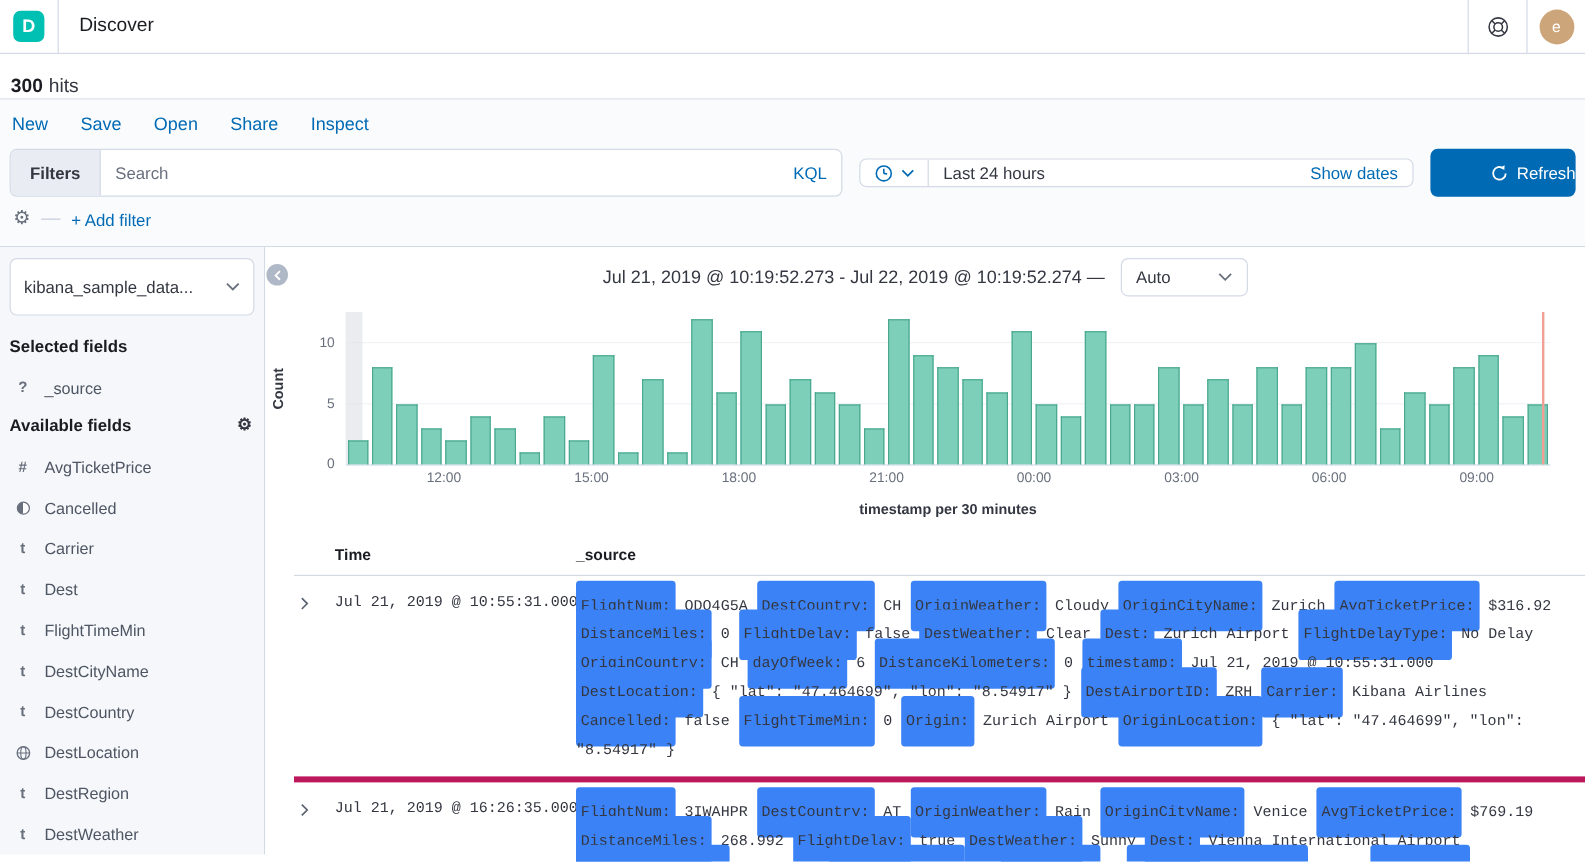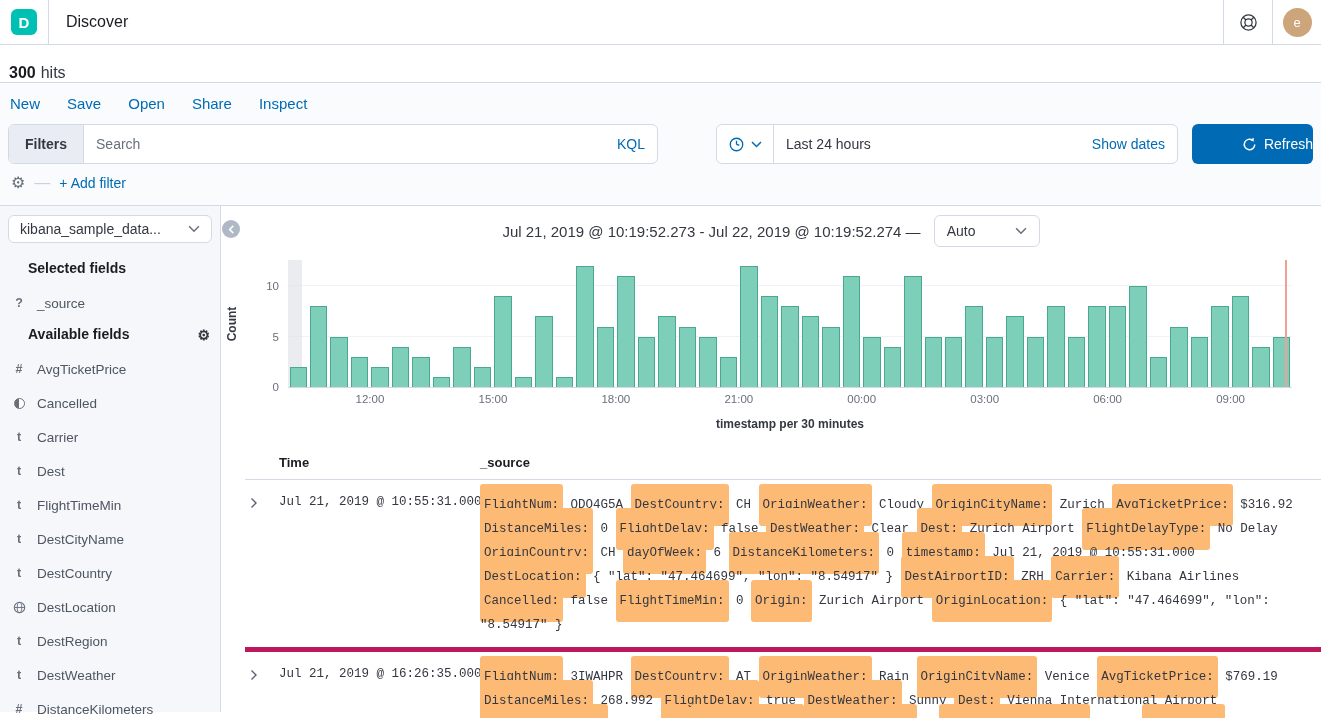--- a/index.html
+++ b/index.html
@@ -27,39 +27,39 @@
   .menu-row { display:flex; gap:27px; padding:12px 10px 10px 10px; }
   .menu-link { color:#006BB4; font-size:15px; font-weight:500; cursor:pointer; }
   .query-row { display:flex; gap:14px; padding:2px 8px 6px 8px; align-items:center; }
   .search-group { flex:1; display:flex; align-items:stretch; height:40px; background:#fff;
     border:1px solid #D3DAE6; border-radius:6px; overflow:hidden; }
   .filters-btn { padding:0 16px; background:#E9EDF3; display:flex; align-items:center; font-weight:700;
     font-size:14px; border:none; border-right:1px solid #D3DAE6; color:#343741; cursor:pointer; }
   .search-input { flex:1; border:none; outline:none; padding:0 12px; font-size:14px; font-family:inherit; color:#343741; background:transparent; }
   .search-input::placeholder { color:#69707D; }
   .kql { display:flex; align-items:center; padding:0 12px; color:#006BB4; font-size:14px; cursor:pointer; }
-  .time-group { width:462px; display:flex; align-items:stretch; height:40px; background:#fff;
-    border:1px solid #D3DAE6; border-radius:6px;margin-left:44px; }
+  .time-group { width:462px; display:flex; align-items:stretch; height:24px; background:#fff;
+    border:1px solid #D3DAE6; border-radius:6px; }
   .clock-seg { padding:0 11px; display:flex; gap:6px; align-items:center; border:none; background:none;
     border-right:1px solid #D3DAE6; cursor:pointer; }
   .time-text { flex:1; display:flex; align-items:center; padding:0 12px; font-size:14px; cursor:pointer; }
   .show-dates { display:flex; align-items:center; padding:0 12px; color:#006BB4; font-size:14px; background:none; border:none; cursor:pointer; }
   .refresh-btn { width:121px; height:40px; background:#006BB4; color:#fff; border:none; border-radius:6px;
     font-size:14px; font-weight:500; display:flex; align-items:center; justify-content:flex-end; gap:7px; cursor:pointer; font-family:inherit; }
   .filter-row { display:flex; align-items:center; gap:9px; padding:4px 11px 13px 11px; }
   .gear-glyph { font-size:16px; color:#69707D; cursor:pointer; line-height:1; }
   .dash { color:#C9D0DC; }
   .add-filter { color:#006BB4; font-size:14px; cursor:pointer; }
 
   
   .content { display:flex; height:506px; position:relative; }
   .sidebar { width:221px; background:#F5F7FA; border-right:1px solid #D3DAE6; padding:9px 8px; flex-shrink:0; }
-  .index-select { height:28px; background:#fff; border:1px solid #D3DAE6; border-radius:6px; display:flex;
+  .index-select { height:48px; background:#fff; border:1px solid #D3DAE6; border-radius:6px; display:flex;
     align-items:center; justify-content:space-between; padding:0 11px; font-size:14px; margin-bottom:17px; cursor:pointer; width:100%; font-family:inherit; color:#343741; }
-  .side-heading { font-size:14px; font-weight:700; color:#1a1c21; margin:6px 2px 10px 20px; display:flex; justify-content:space-between; align-items:flex-end; }
+  .side-heading { font-size:14px; font-weight:700; color:#1a1c21; margin:6px 2px 10px 0; display:flex; justify-content:space-between; align-items:flex-start; }
   .field-item { display:flex; gap:11px; align-items:center; height:34px; font-size:13.5px; color:#4e5663; padding:0 4px; cursor:pointer; border-radius:4px; }
   .field-icon { width:14px; display:flex; justify-content:center; align-items:center; color:#69707D;
     font-size:12.5px; font-weight:600; flex-shrink:0; }
   .bool-circle { width:11px; height:11px; border-radius:50%; border:1px solid #69707D;
     background:linear-gradient(90deg,#69707D 50%, #fff 50%); }
   .collapse-btn { position:absolute; left:222px; top:14px; width:18px; height:18px; border-radius:50%;
     background:#A2ACBE; opacity:.85; border:none; display:flex; align-items:center; justify-content:center; cursor:pointer; z-index:5; }
 
   .main { flex:1; position:relative; background:#fff; }
   .chart-header { display:flex; justify-content:center; align-items:center; gap:13px; margin-top:9px; }
@@ -83,21 +83,21 @@
     margin-left:67px; margin-right:29px; }
 
   
   .doc-table { margin:24px 0 0 24px; }
   .doc-head { display:grid; grid-template-columns:34px 201px 1fr; padding-bottom:9px; border-bottom:1px solid #D3DAE6;
     font-size:13px; font-weight:700; color:#1a1c21; }
   .doc-row { display:grid; grid-template-columns:34px 201px 1fr; padding:13px 0 10px 0; border-bottom:5px solid #be185d; }
   .expand-btn { background:none; border:none; cursor:pointer; width:20px; height:20px; display:flex; align-items:center; justify-content:flex-start; padding-left:4px; }
   .doc-time { font-family:"Liberation Mono", monospace; font-size:12.5px; color:#343741; padding-top:2px; white-space:nowrap; }
   .doc-source { font-family:"Liberation Mono", monospace; font-size:12.5px; line-height:24px; color:#343741; padding-right:18px; word-break:break-word; }
-  .field-key { background:#fdba74; border-radius:3px; padding:14px 4px; color:#343741; }
+  .field-key { background:#3b82f6; border-radius:3px; padding:14px 4px; color:#343741; }
 </style>
 </head>
 <body>
 
 <header class="top-bar">
   <div class="logo-wrap">
     <div class="logo">D</div>
   </div>
   <div class="app-title">Discover</div>
   <div class="top-right">

